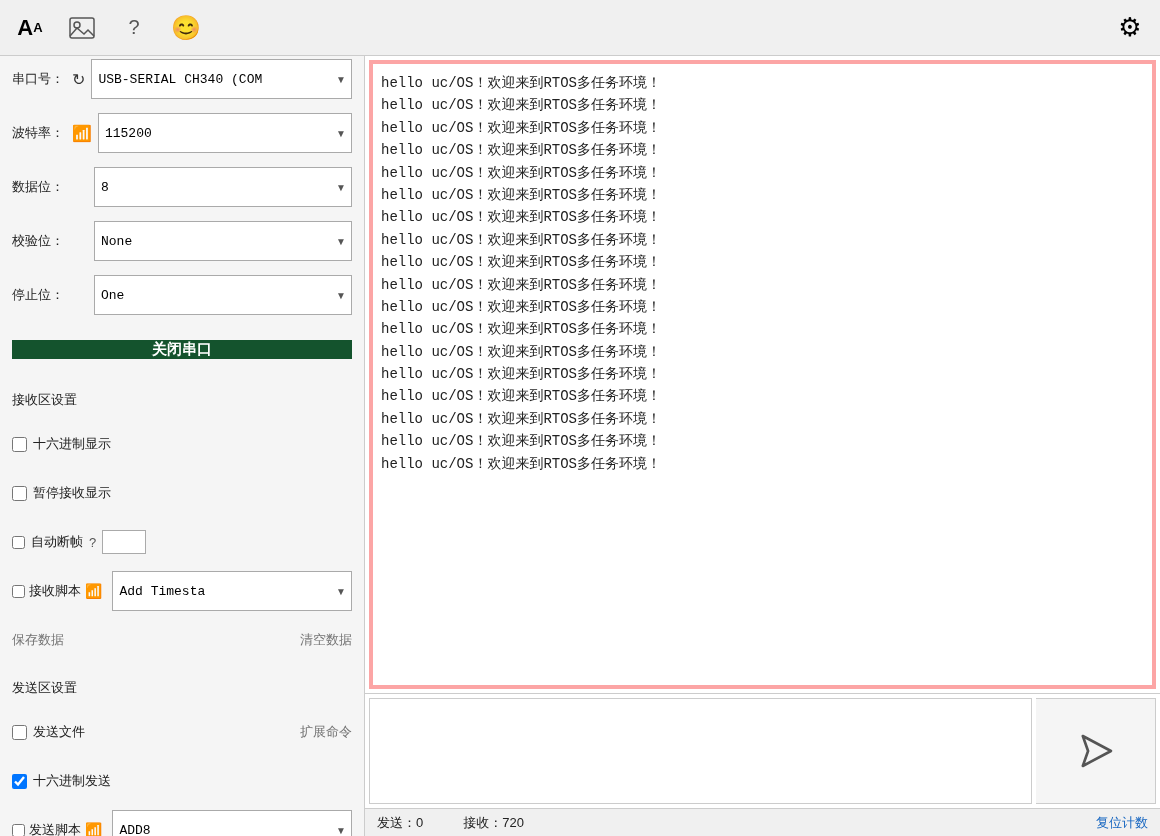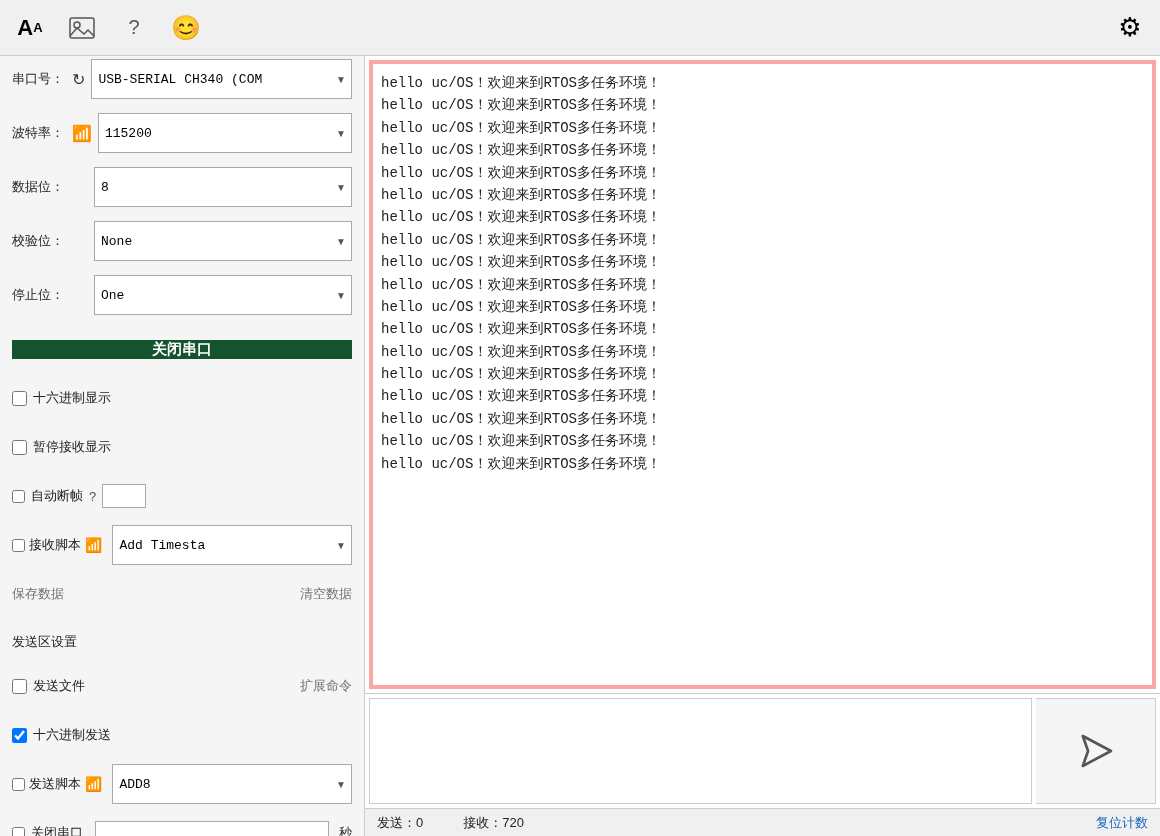--- a/index.html
+++ b/index.html
@@ -344,20 +344,23 @@
       <div class="select-wrapper" style="margin-left:22px;">
         <select>
           <option selected="">One</option><option>1.5</option><option>Two</option>
         </select>
         <span class="select-arrow">▼</span>
       </div>
     </div>
 
     <button class="close-serial-btn">关闭串口</button>
 
+    <div class="section-title">
+      <span>接收区设置</span>
+    </div>
 
     <div class="checkbox-row">
       <input type="checkbox" id="cb_hex" style="">
       <label for="cb_hex" class="checkbox-label">十六进制显示</label>
     </div>
     <div class="checkbox-row">
       <input type="checkbox" id="cb_pause" style="">
       <label for="cb_pause" class="checkbox-label">暂停接收显示</label>
     </div>
 

